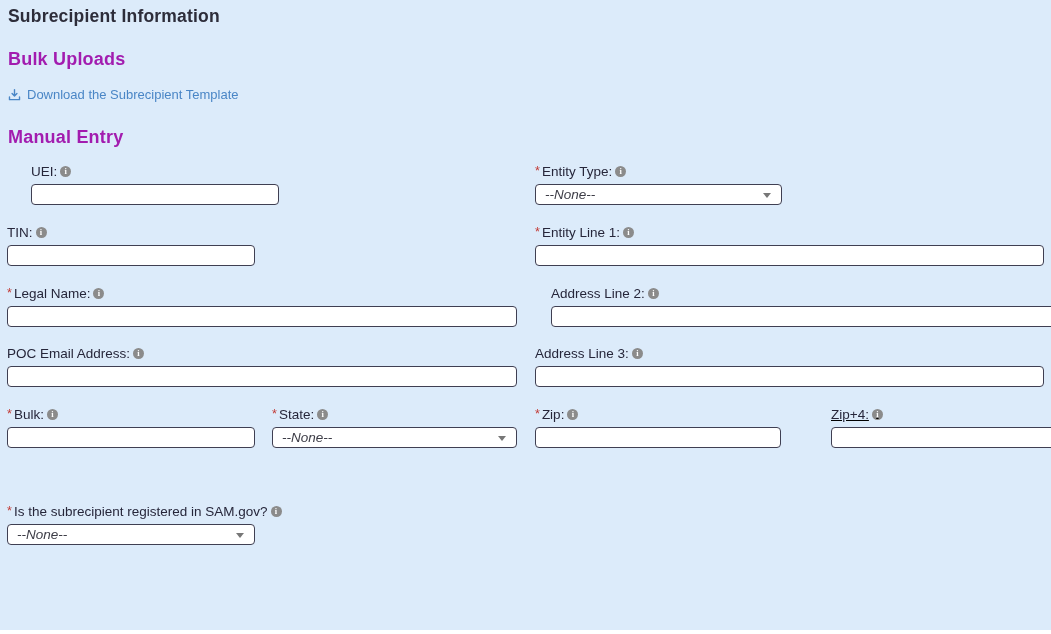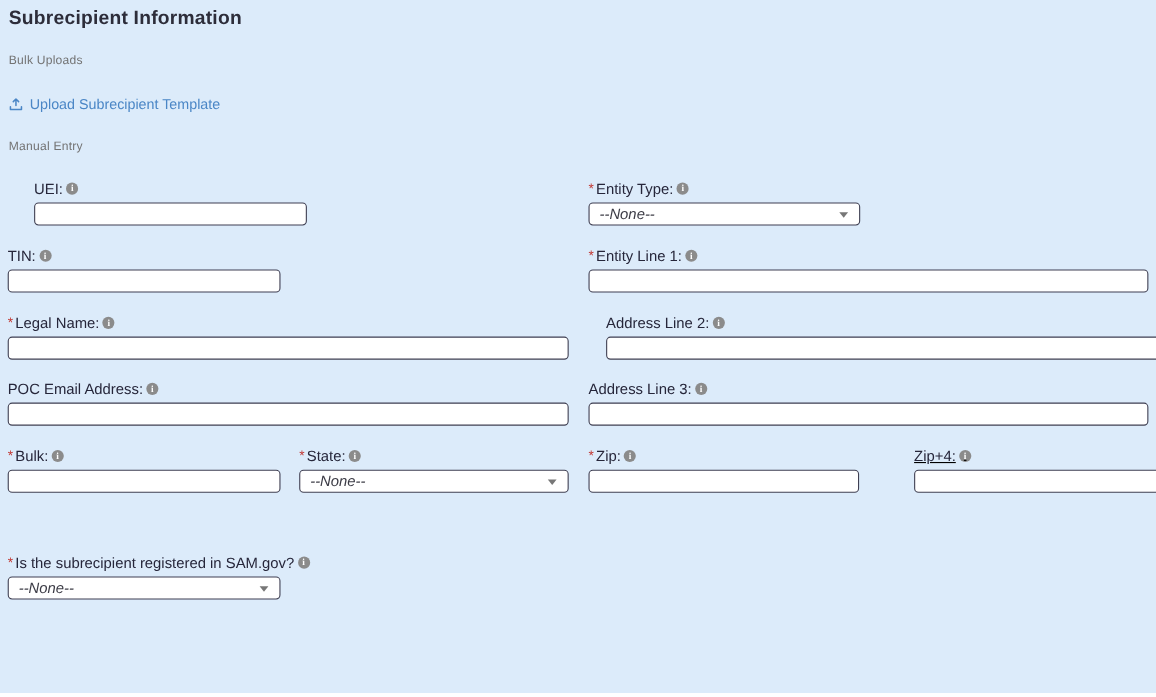--- a/index.html
+++ b/index.html
@@ -1,20 +1,20 @@
 <!DOCTYPE html>
 <html><head>
 <meta charset="utf-8">
 <style>
   html,body{margin:0;padding:0;background:#ffffff;font-family:"Liberation Sans",sans-serif;}
   .page{position:relative;width:1051px;height:634px;background:#dcebfa;overflow:hidden;}
   .bottom-strip{position:absolute;left:0;bottom:0;width:100%;height:4px;background:#ffffff;}
 
   .page-title{position:absolute;left:8px;top:6px;font-size:17.5px;font-weight:600;color:#2d2d3a;letter-spacing:.2px;}
-  .section-heading{position:absolute;left:8px;font-size:11px;font-weight:400;color:#737373;letter-spacing:.2px;}
+  .section-heading{position:absolute;left:8px;font-size:18px;font-weight:700;color:#a21caf;letter-spacing:.2px;}
   .section-bulk{top:49px;}
   .section-manual{top:127px;}
 
   .links-row{position:absolute;left:8px;top:87px;display:flex;gap:33px;align-items:center;}
   .tmpl-link{display:flex;align-items:center;gap:6px;color:#4a86c6;font-size:13px;cursor:pointer;}
   .tmpl-link svg{display:block;}
 
   .field{position:absolute;}
   .field-label{display:flex;align-items:flex-start;height:15px;font-size:13.5px;color:#26263a;white-space:nowrap;line-height:15px;}
   .req{color:#c23934;font-size:12.5px;margin-right:2px;line-height:14px;}
@@ -39,24 +39,24 @@
 
 <div class="page">
 
   <div class="page-title">Subrecipient Information</div>
 
   <div class="section-heading section-bulk">Bulk Uploads</div>
 
   <div class="links-row">
     <span class="tmpl-link">
       <svg width="13" height="14" viewBox="0 0 14 14">
-        <path d="M7 8 V1.6 M4.4 4.2 L7 1.6 L9.6 4.2" stroke="#4a86c6" stroke-width="1.5" fill="none" stroke-linecap="round" stroke-linejoin="round"></path>
+        <path d="M7 1.2 V7.6 M4.4 5.4 L7 8 L9.6 5.4" stroke="#4a86c6" stroke-width="1.5" fill="none" stroke-linecap="round" stroke-linejoin="round"></path>
         <path d="M1.6 9.2 V12 H12.4 V9.2" stroke="#4a86c6" stroke-width="1.5" fill="none" stroke-linecap="round" stroke-linejoin="round"></path>
       </svg>
-      <span>Upload Subrecipient Template</span>
+      <span>Download the Subrecipient Template</span>
     </span>
   </div>
 
   <div class="section-heading section-manual">Manual Entry</div>
 
   <div class="field" style="left:7px;top:164px;width:248px;margin-left:24px;">
     <div class="field-label">
       <span>UEI:</span>
       <span class="info">i</span>
     </div>

